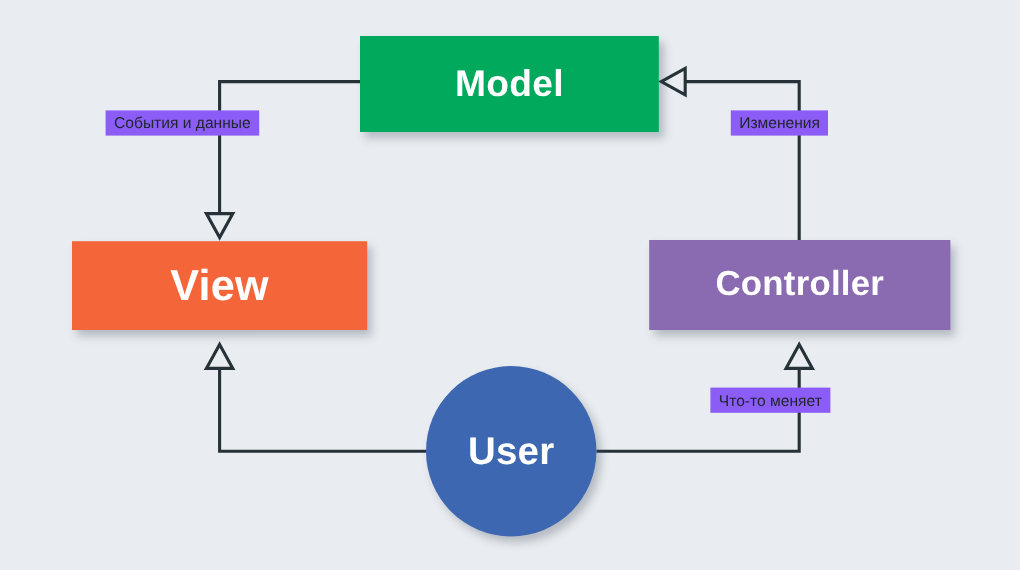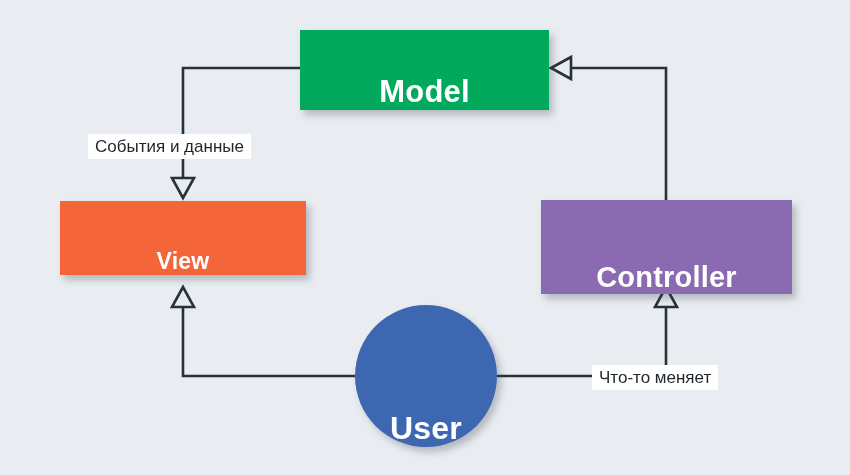--- a/index.html
+++ b/index.html
@@ -8,43 +8,42 @@
     background:#e9edf1;
     font-family:"Liberation Sans", sans-serif;
     overflow:hidden;
   }
   #stage{position:relative;width:850px;height:475px;}
 
   svg#wires{position:absolute;left:0;top:0;width:850px;height:475px;}
 
   .node{
     position:absolute;
-    display:flex;align-items:flex-end;justify-content:center;
+    display:flex;align-items:center;justify-content:center;
     color:#ffffff;
     font-weight:bold;
     letter-spacing:.2px;
     box-shadow:4px 5px 7px rgba(60,70,85,.30);
   }
   .node-rect{border-radius:0;}
   .node-circle{border-radius:50%;}
 
   #model-node{left:300px;top:30px;width:249px;height:80px;background:#00a95c;font-size:31px;}
-  #view-node{left:60px;top:201px;width:246px;height:74px;background:#f4663a;font-size:23px;}
-  #controller-node{left:541px;top:200px;width:251px;height:94px;background:#8a6bb1;font-size:29px;}
+  #view-node{left:60px;top:201px;width:246px;height:74px;background:#f4663a;font-size:36px;}
+  #controller-node{left:541px;top:200px;width:251px;height:75px;background:#8a6bb1;font-size:29px;}
   #user-node{left:355px;top:305px;width:142px;height:142px;background:#3d67b0;font-size:32px;}
 
   .edge-label{
     position:absolute;
-    background:#ffffff;
+    background:#8b5cf6;
     color:#1f262b;
-    font-size:17px;
+    font-size:13px;
     line-height:1;
     padding:4px 7px;
     white-space:nowrap;
-    margin-top:42px;
   }
   #label-events{left:88px;top:92px;}
   #label-changes{left:609px;top:92px;}
   #label-watches{left:136px;top:323px;}
   #label-changes-something{left:592px;top:323px;text-align:center;}
 </style>
 </head>
 <body>
 
 <div id="stage">
@@ -81,17 +80,18 @@
   <div class="node node-rect" id="controller-node">
     <span>Controller</span>
   </div>
 
   <div class="node node-circle" id="user-node">
     <span>User</span>
   </div>
 
   <div class="edge-label" id="label-events">События и данные</div>
 
+  <div class="edge-label" id="label-changes">Изменения</div>
 
 
   <div class="edge-label" id="label-changes-something">Что-то меняет</div>
 
 </div>
 
 </body></html>

